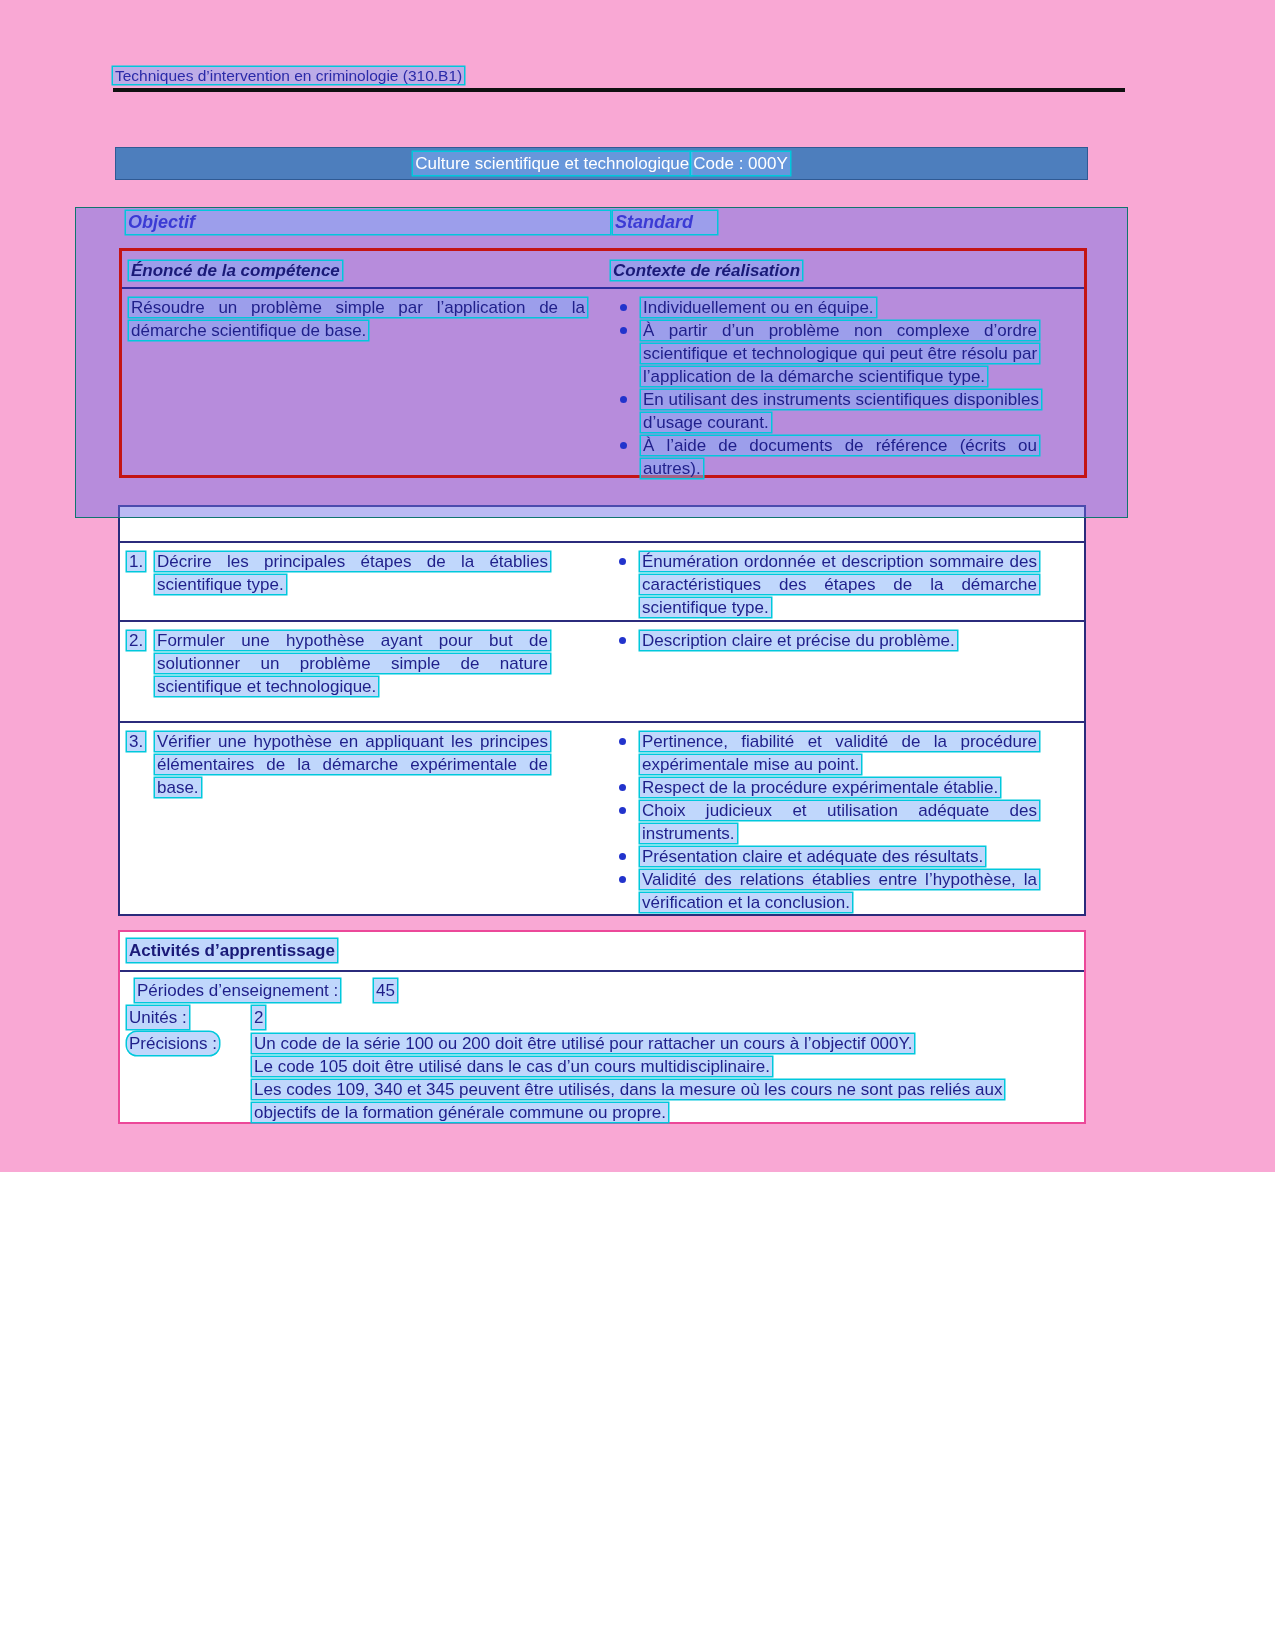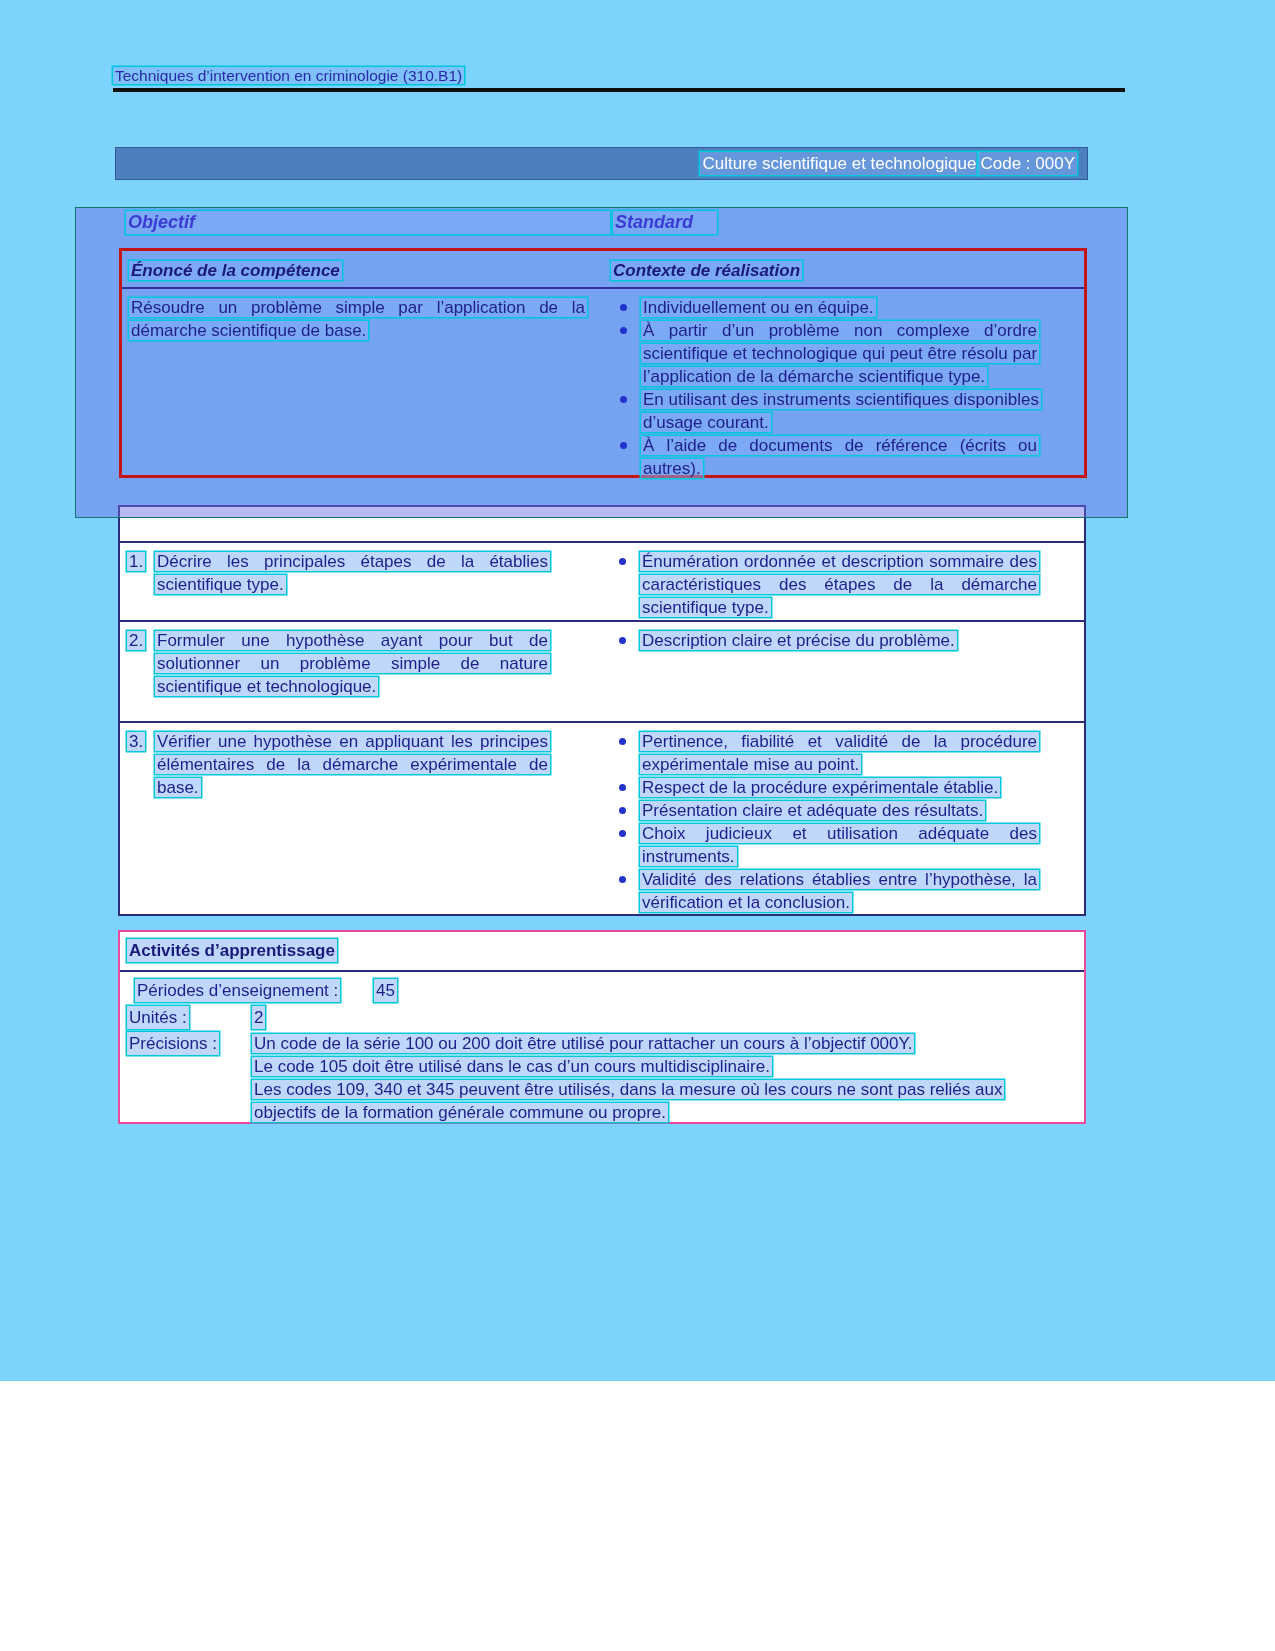--- a/index.html
+++ b/index.html
@@ -1,39 +1,39 @@
 <!DOCTYPE html>
 <html><head>
 <meta charset="utf-8">
 <style>
   * { margin:0; padding:0; box-sizing:border-box; }
   html,body { background:#ffffff; }
   .page {
-    position:relative; width:1275px; height:1381px; background:#7dd3fc;
+    position:relative; width:1275px; height:1172px; background:#f9a8d4;
     font-family:"Liberation Sans","DejaVu Sans",sans-serif;
     color:#1f1f8a; font-size:17px; line-height:23px; overflow:hidden;
   }
   
   .hl {
     background:rgba(130,175,250,0.5);
     box-shadow:0 0 0 1.5px #00c8dc;
     -webkit-box-decoration-break:clone; box-decoration-break:clone;
     padding:0 2px;
   }
   .just { text-align:justify; }
 
   .doc-title { position:absolute; left:113px; top:64px; font-size:15.5px; color:#2a2aa8; }
   .rule { position:absolute; left:113px; width:1012px; height:4px; background:#101010; }
   .rule-top { top:88px; }
   .rule-bottom { top:1496px; }
 
   .banner {
     position:absolute; left:115px; top:147px; width:973px; height:33px;
     background:#4d7ebd; border:1px solid #2f5a94;
-    display:flex; align-items:center; justify-content:flex-end;
+    display:flex; align-items:center; justify-content:center;
     padding:0 10px; color:#ffffff; font-size:17px;
   }
 
   .overlay {
     position:absolute; left:75px; top:207px; width:1053px; height:311px;
     background:rgba(110,110,230,0.48); border:1px solid #0f766e;
     z-index:5; 
     padding-left:40px;
   }
   .col-label { position:absolute; top:3px; font-weight:bold; font-style:italic; font-size:18px; color:#3b3bd4; }
@@ -72,21 +72,21 @@
     position:absolute; left:118px; top:930px; width:968px; height:194px;
     border:2px solid #ec4899; background:#fff;
   }
   .abox .atitle { position:absolute; left:7px; top:7px; font-weight:bold; font-size:17px; color:#1a1a78; }
   .abox .adivider { position:absolute; left:0; top:38px; width:100%; height:2px; background:#2b2b7c; }
   .a-abs { position:absolute; }
   .p-label { left:15px; top:47px; }
   .p-value { left:254px; top:47px; }
   .u-label { left:7px; top:74px; }
   .u-value { left:132px; top:74px; }
-  .pr-label { left:7px; top:100px; }
+  .pr-label { left:7px; top:100px;border-radius:10px; }
   .pr-block { left:132px; top:100px; width:780px; }
   .pr-block div { margin:0; }
 
   .footer-ministry { position:absolute; left:115px; top:1504px; font-size:15px; }
   .footer-page { position:absolute; left:1046px; top:1504px; font-size:15px; }
 </style>
 </head>
 <body>
 
 <div class="page">
@@ -137,22 +137,22 @@
       <div class="cell-l">
         <div class="eitem">
           <span class="enum"><span class="hl">3.</span></span>
           <div class="etxt"><span class="hl">Vérifier une hypothèse en appliquant les principes élémentaires de la démarche expérimentale de base.</span></div>
         </div>
       </div>
       <div class="cell-r">
         <ul class="blist">
           <li><span class="dot"></span><span class="hl">Pertinence, fiabilité et validité de la procédure expérimentale mise au point.</span></li>
           <li><span class="dot"></span><span class="hl">Respect de la procédure expérimentale établie.</span></li>
+          <li><span class="dot"></span><span class="hl">Choix judicieux et utilisation adéquate des instruments.</span></li>
           <li><span class="dot"></span><span class="hl">Présentation claire et adéquate des résultats.</span></li>
-          <li><span class="dot"></span><span class="hl">Choix judicieux et utilisation adéquate des instruments.</span></li>
           <li><span class="dot"></span><span class="hl">Validité des relations établies entre l’hypothèse, la vérification et la conclusion.</span></li>
         </ul>
       </div>
     </div>
   </div>
 
   <div class="overlay">
     <span class="hl col-label lbl-objectif">Objectif</span>
     <span class="hl col-label lbl-standard">Standard</span>
 

